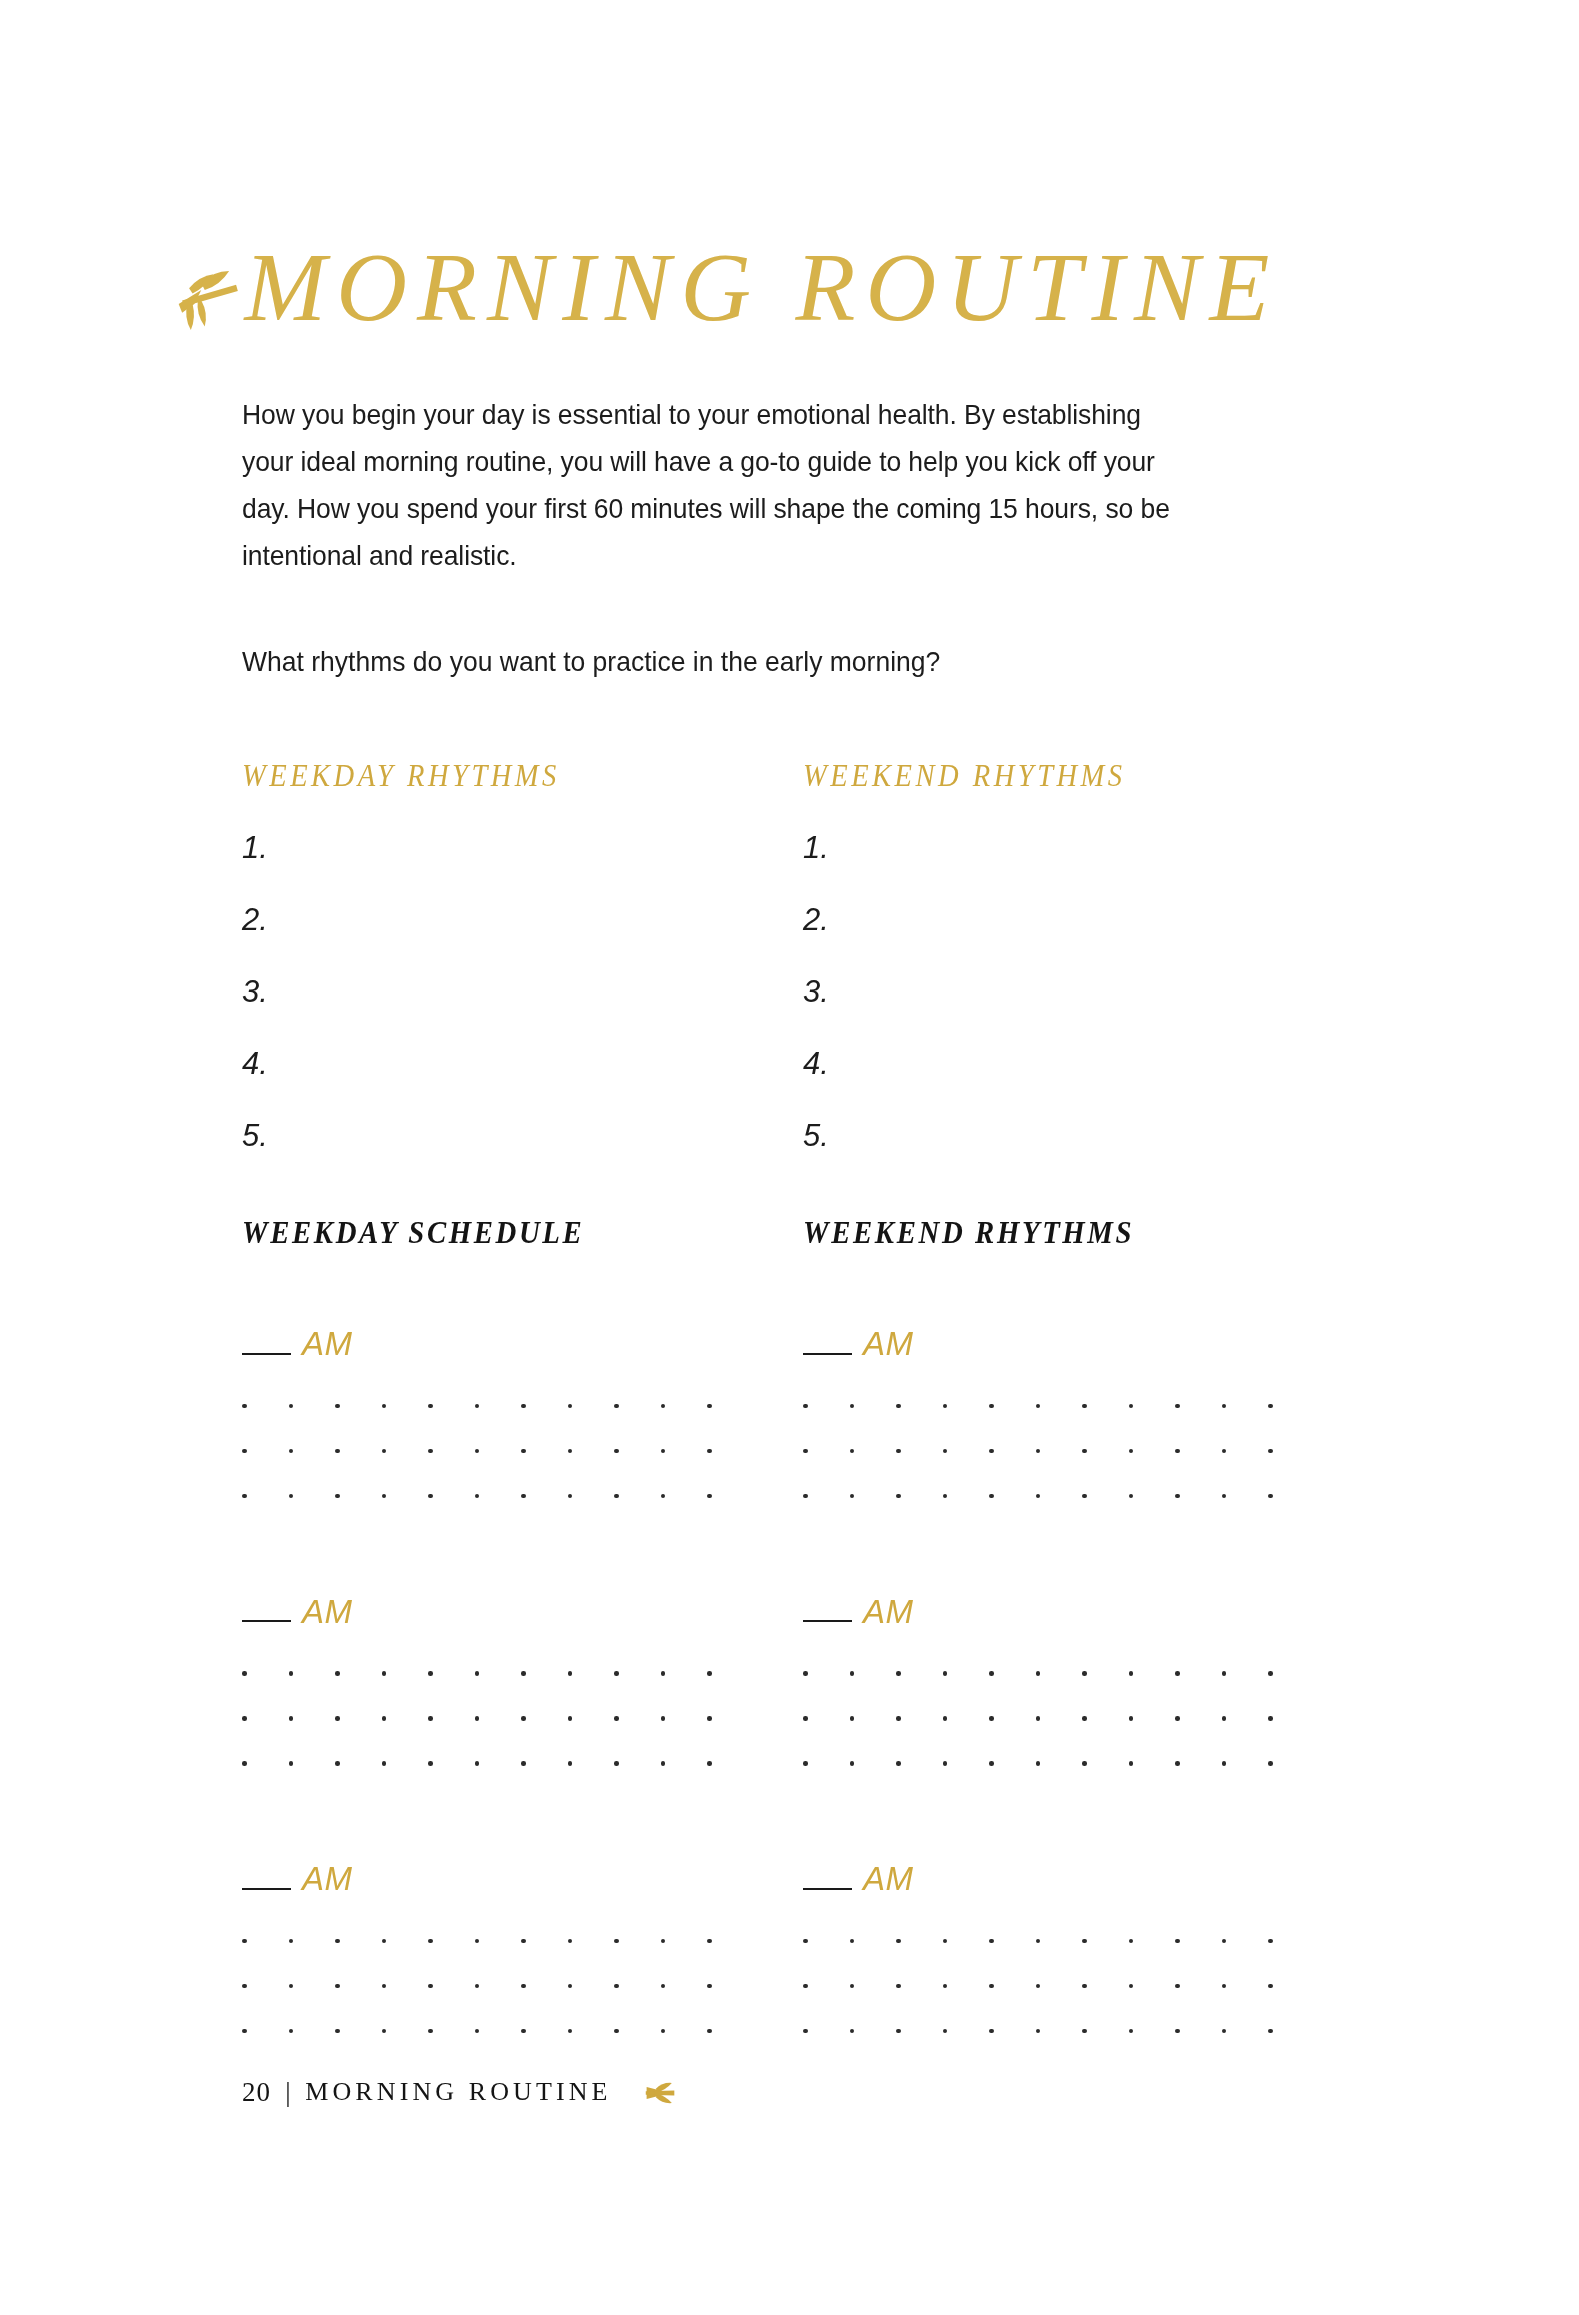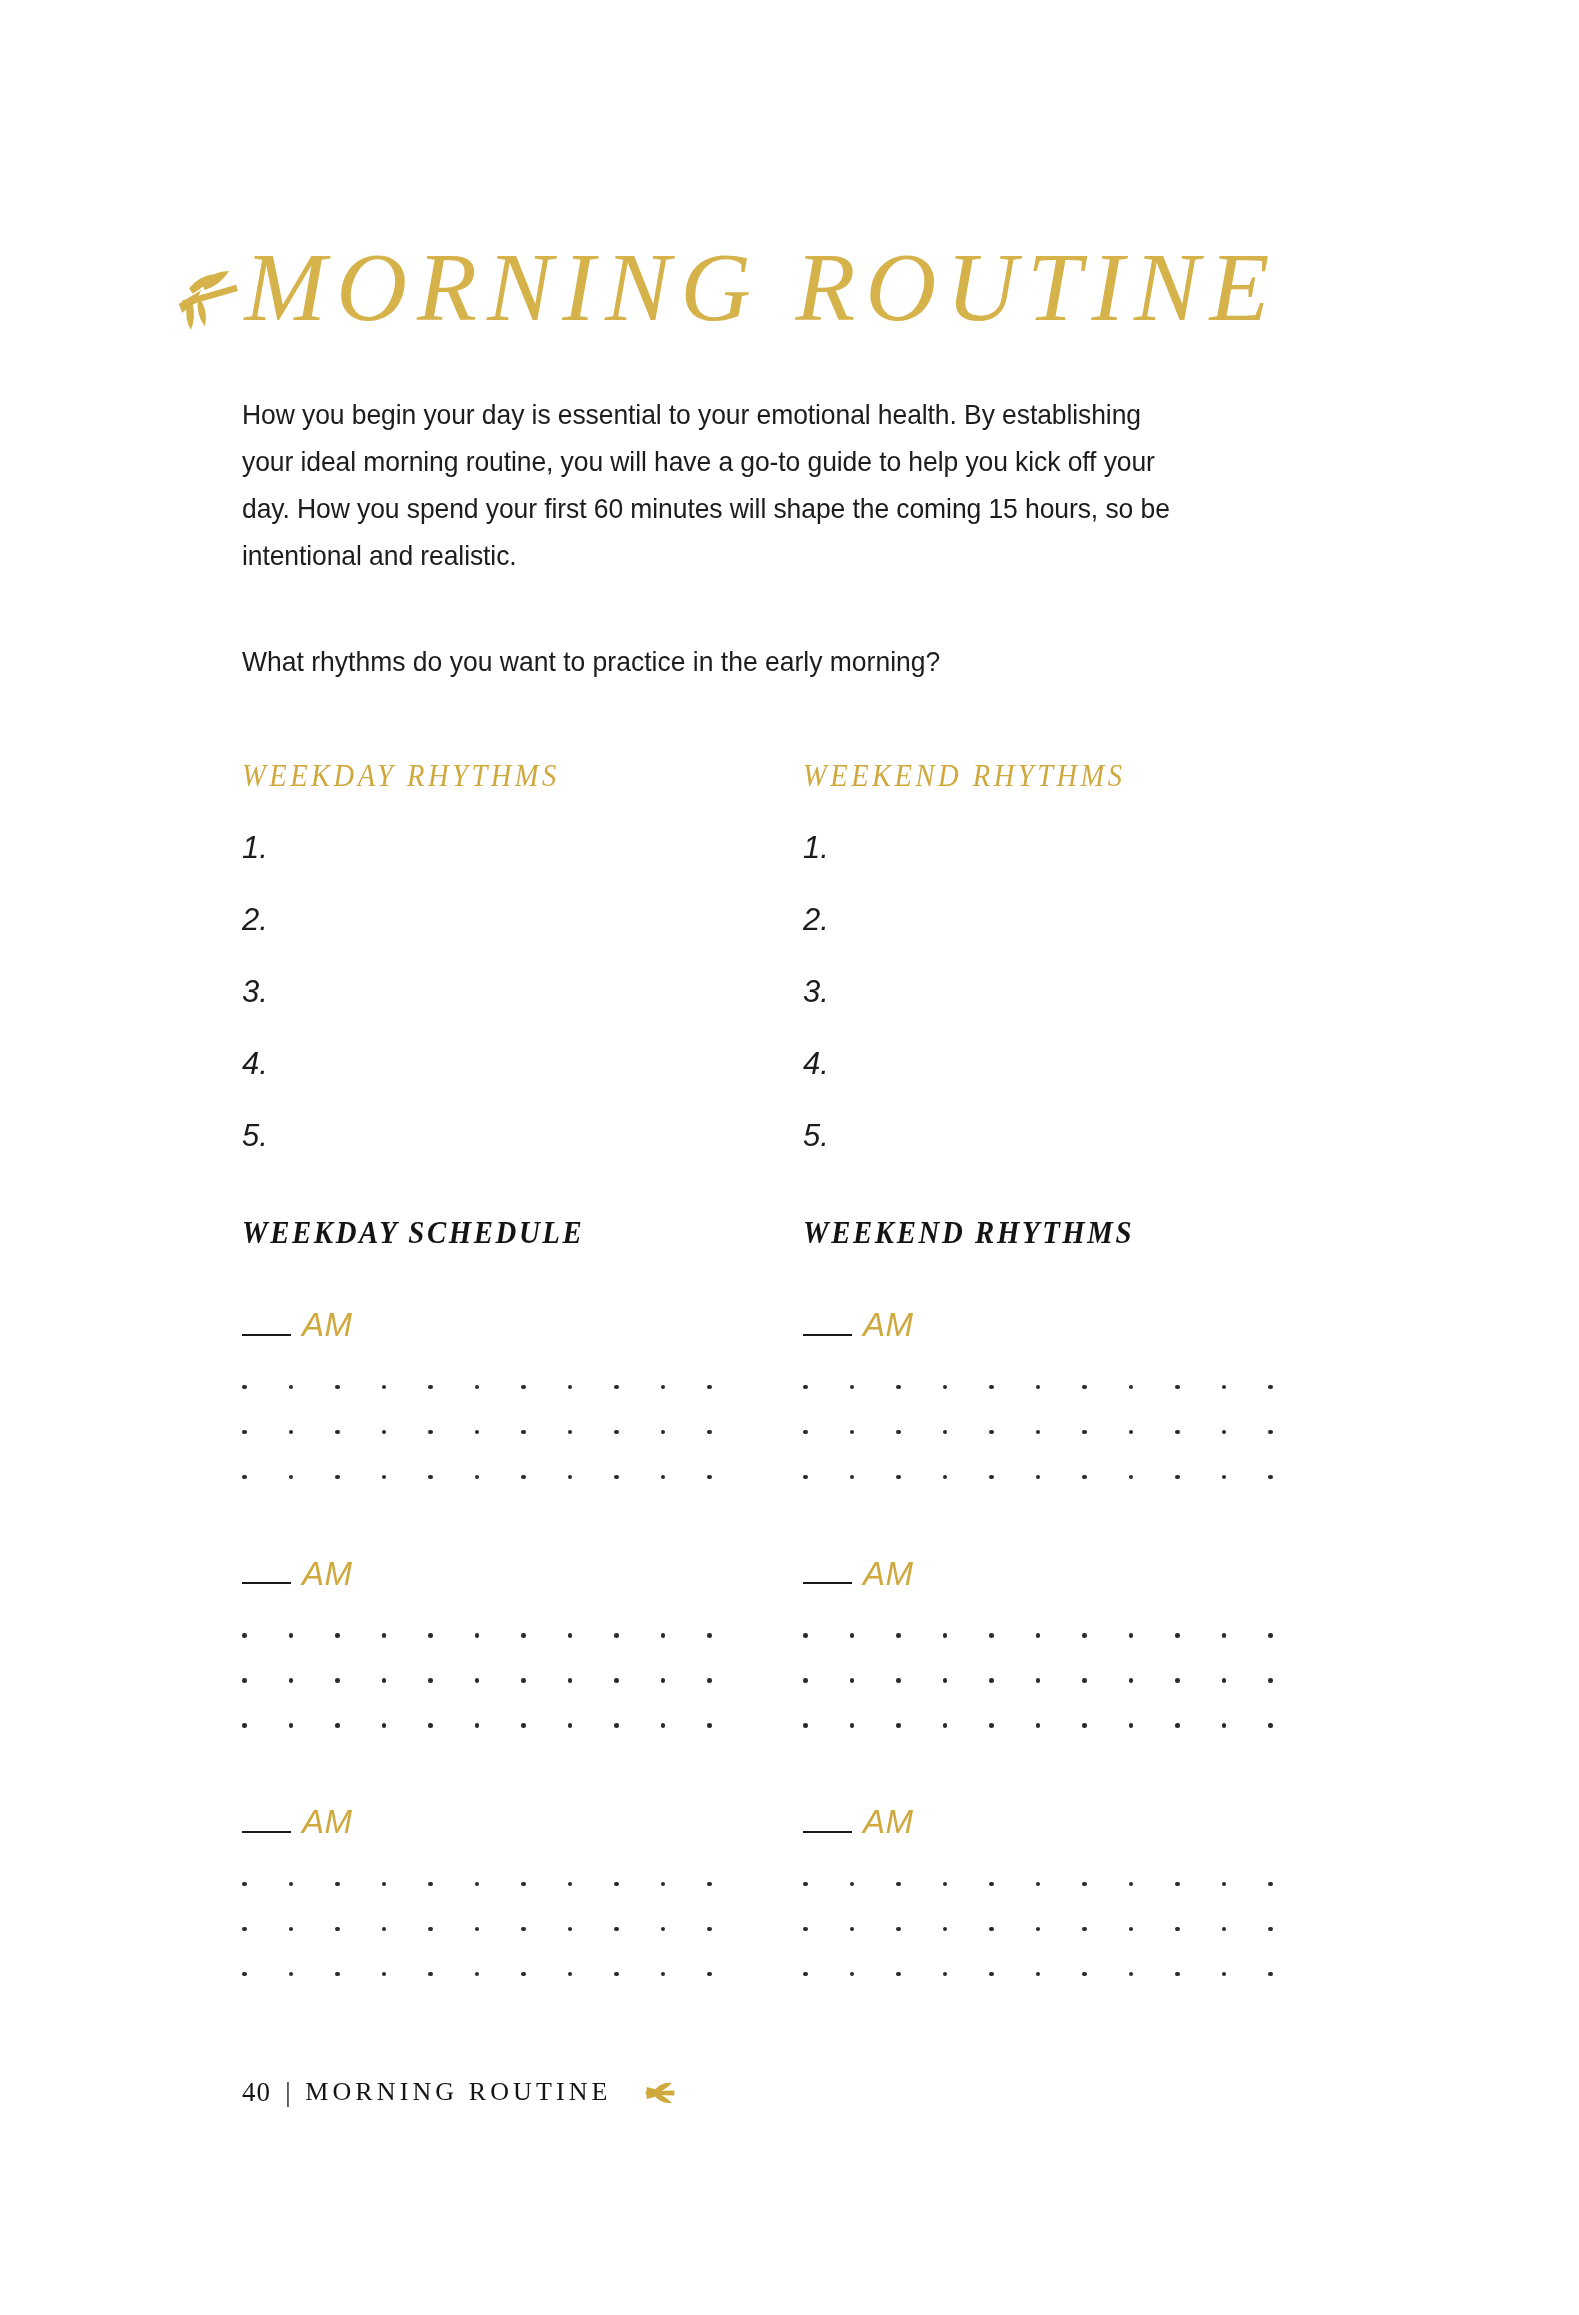--- a/index.html
+++ b/index.html
@@ -125,21 +125,21 @@
   .black-head {
     font-family: "Liberation Serif", serif;
     font-weight: 700;
     font-size: 32px;
     letter-spacing: 2.9px;
     color: #141414;
     white-space: nowrap;
     transform: scaleX(0.9);
     transform-origin: left center;
   }
-  .slot { margin-top: 47px; }
+  .slot { margin-top: 66px; }
   .slot:first-of-type { margin-top: 51px; }
 
   .am-line {
     display: flex;
     align-items: flex-end;
     height: 43px;
   }
   .blank {
     display: inline-block;
     width: 49px;
@@ -550,21 +550,21 @@
                 <span class="dot"></span>
               </div>
             </div>
         </div>
       </div>
 
     </div>
   </div>
 
   <div class="footer">
-    <span class="pg-num">40</span>
+    <span class="pg-num">20</span>
     <span class="pipe">|</span>
     <span class="footer-title">MORNING ROUTINE</span>
     <svg class="leaf-left" viewBox="0 0 100 80">
       <g fill="#cfa83e">
         <path d="M86 40 L30 26 L30 54 Z"></path>
         <path d="M52 30 Q68 14 90 16 Q76 32 56 38 Z"></path>
         <path d="M52 50 Q68 66 90 64 Q76 48 56 42 Z"></path>
         <path d="M28 36 L96 34 L96 46 L28 44 Z"></path>
       </g>
     </svg>

